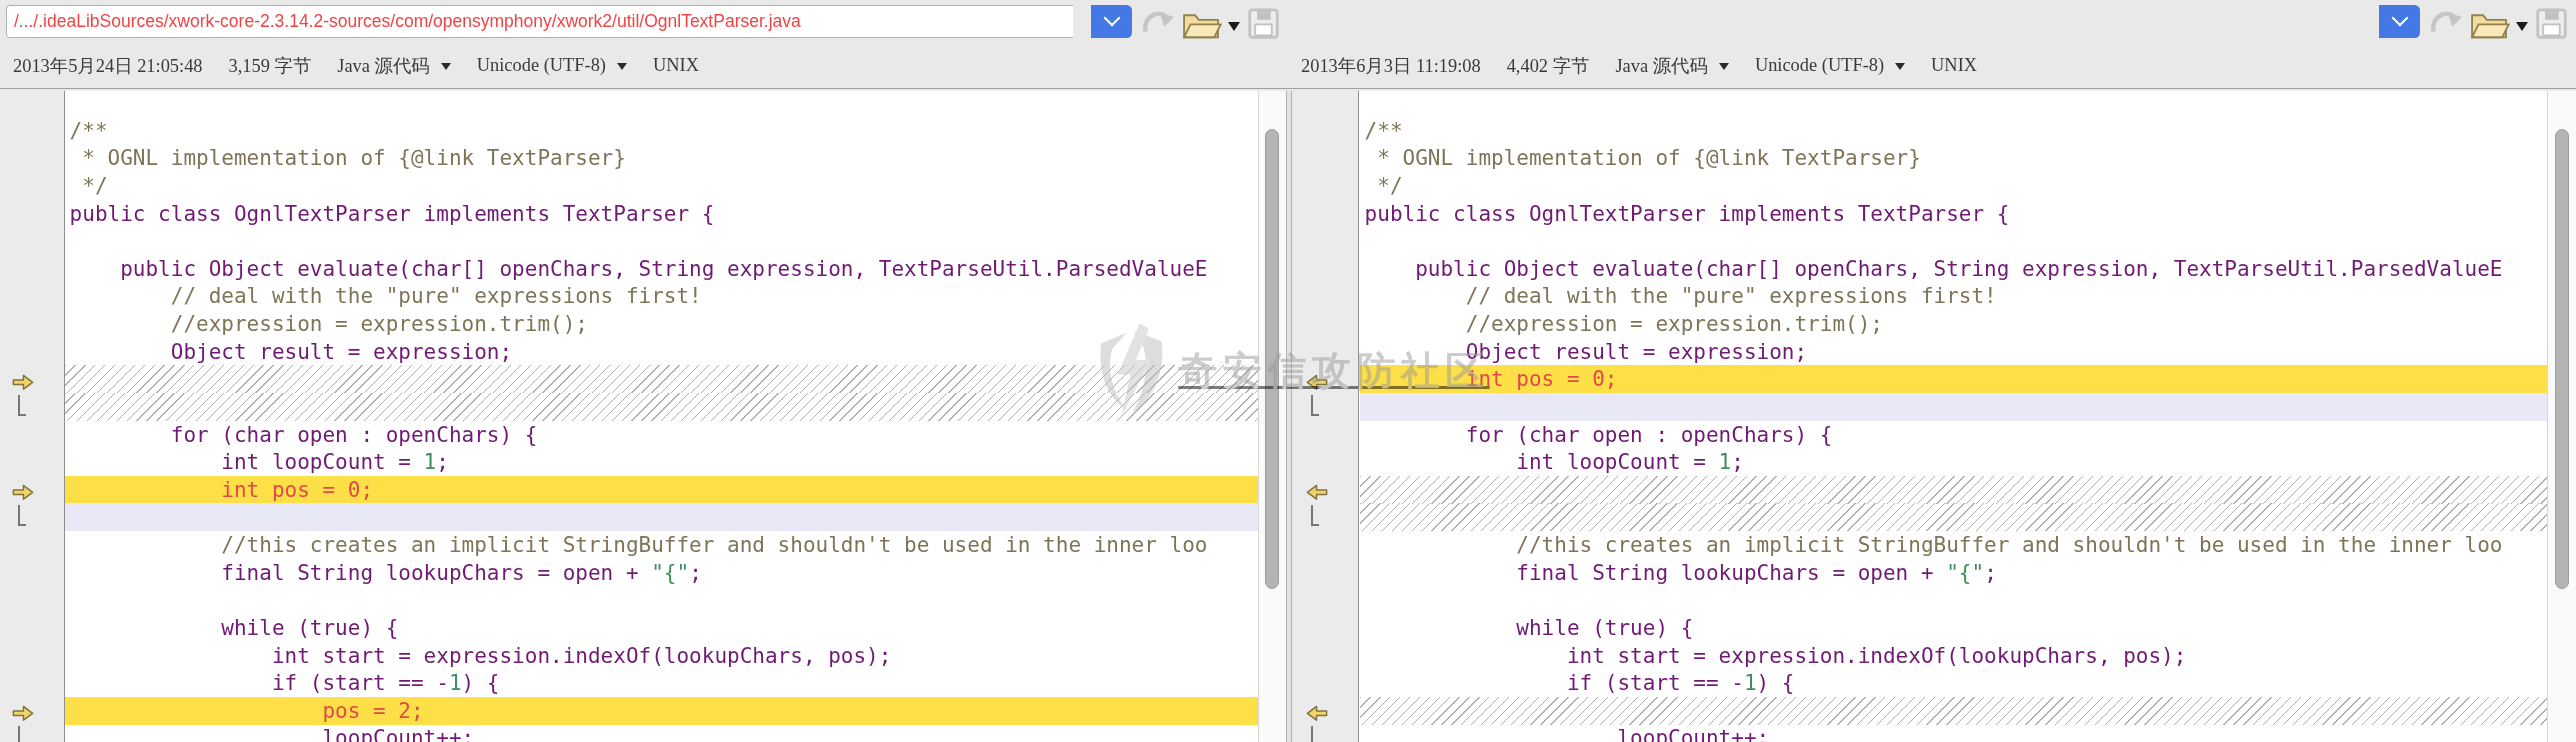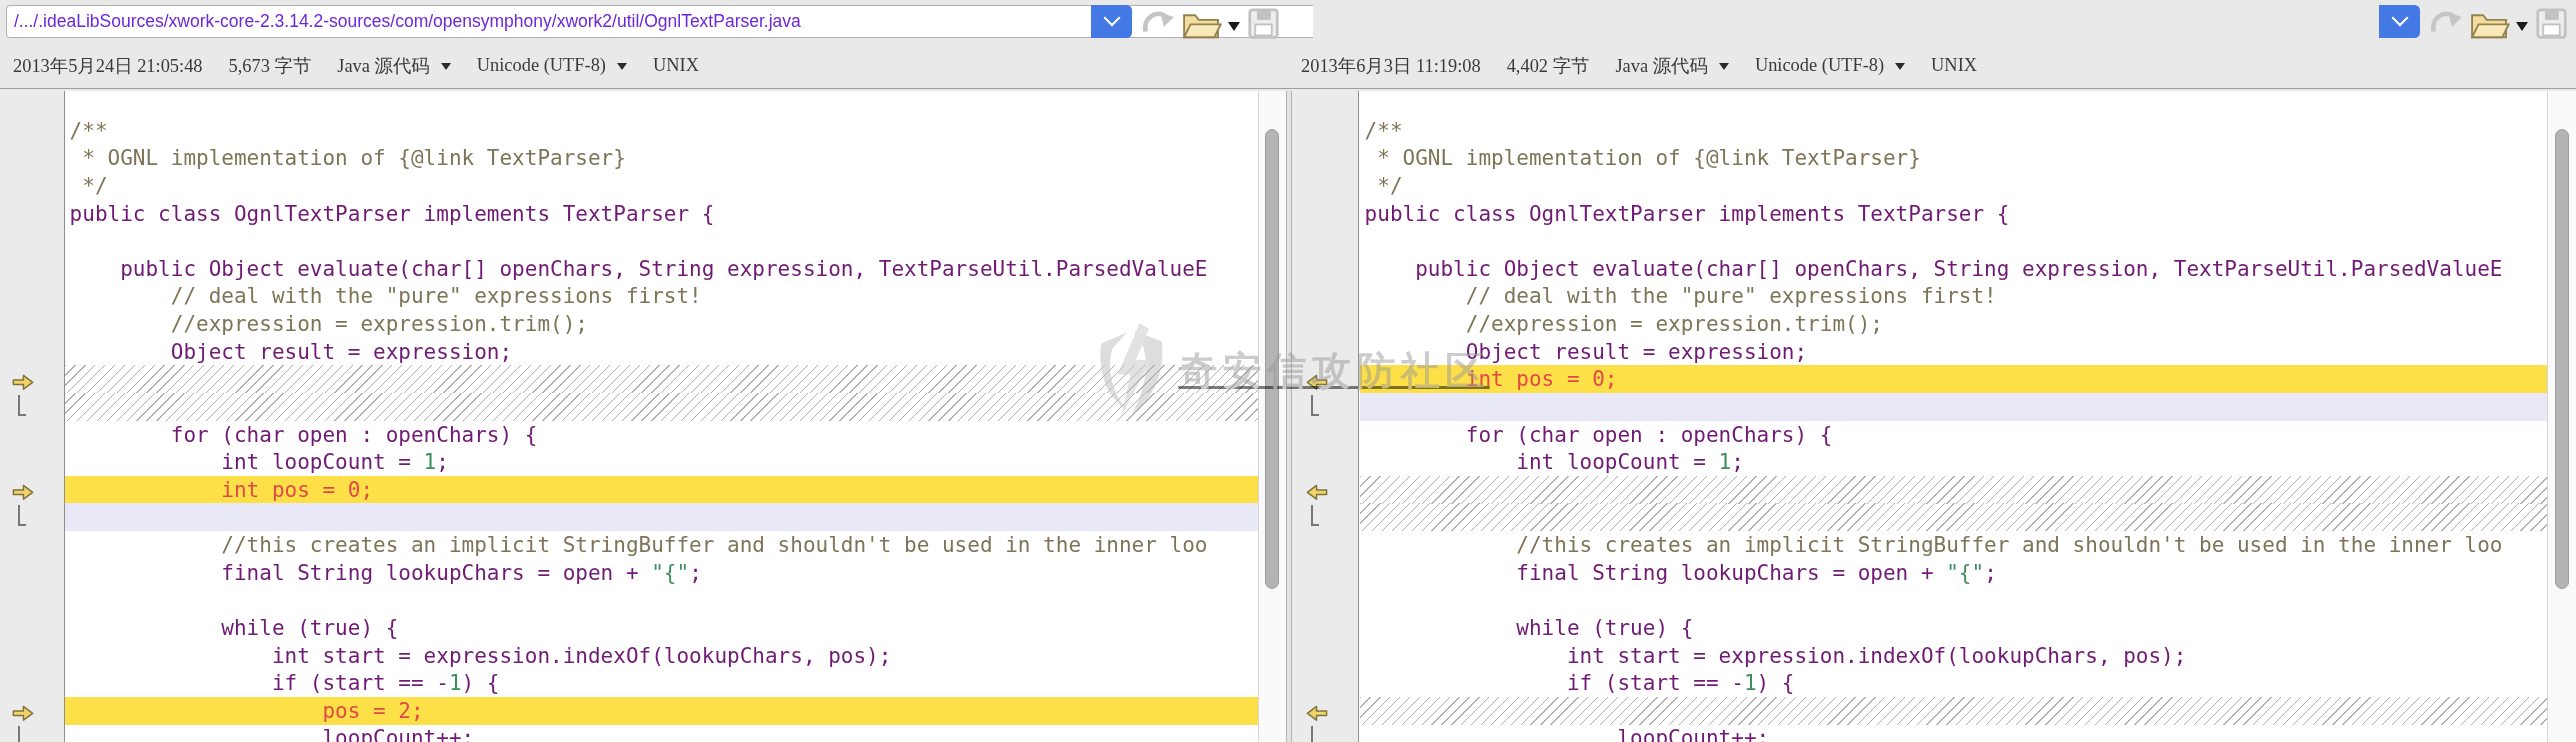--- a/index.html
+++ b/index.html
@@ -3,23 +3,23 @@
 <meta charset="utf-8">
 <style>
   html,body{margin:0;padding:0;background:#e9e9e9;}
   .app{position:relative;width:2576px;height:742px;overflow:hidden;background:#e9e9e9;
        font-family:"Liberation Sans",sans-serif;}
   
   .header{position:absolute;left:0;top:0;width:2576px;height:89px;background:#e9e9e9;
           border-bottom:1.8px solid #9f9f9f;box-sizing:border-box;}
   .hhalf{position:absolute;top:0;height:89px;width:1288px;}
   .hhalf.hl{left:0;} .hhalf.hr{left:1288px;}
-  .pathbox{position:absolute;left:5.5px;top:4.6px;width:1307px;height:33px;box-sizing:border-box;
+  .pathbox{position:absolute;left:5.5px;top:4.6px;width:1067px;height:33px;box-sizing:border-box;
            border:0.9px solid #b0b0b0;border-right:none;border-radius:4.6px 0 0 4.6px;background:#fff;
-           font-family:"Liberation Sans",sans-serif;font-size:17.5px;color:#6d28d9;padding:0 7.4px;outline:none;}
+           font-family:"Liberation Sans",sans-serif;font-size:17.5px;color:#ef4444;padding:0 7.4px;outline:none;}
   .combo-btn{position:absolute;left:1091px;top:4.6px;width:41px;height:33px;background:#4478e4;
              border-radius:0 5.5px 5.5px 0;display:flex;align-items:center;justify-content:center;cursor:pointer;}
   .chev{width:10px;height:10px;border-right:2.8px solid #fff;border-bottom:2.8px solid #fff;
         transform:rotate(45deg);margin-top:-5.5px;}
   .hicon{position:absolute;top:7.4px;}
   .ic-curved{left:1140px;} .ic-folder{left:1181px;} .ic-save{left:1247px;}
   .caret-sm{position:absolute;left:1228px;top:22px;width:0;height:0;
             border-left:6.4px solid transparent;border-right:6.4px solid transparent;border-top:9.2px solid #1a1a1a;}
   .metarow{position:absolute;left:13px;top:48px;height:35px;display:flex;align-items:center;gap:26px;
            font-size:18.4px;color:#3a3a3a;white-space:nowrap;}
@@ -87,21 +87,21 @@
       <span class="caret-sm"></span>
       <span class="hicon ic-save">
         <svg width="33" height="33" viewBox="0 0 36 36">
           <rect x="3" y="3" width="30" height="30" rx="3" fill="#ededed" stroke="#c2c2c2" stroke-width="3"></rect>
           <rect x="11" y="4" width="15" height="10" fill="#c2c2c2"></rect>
           <rect x="9" y="19" width="18" height="12" fill="#fff" stroke="#c2c2c2" stroke-width="2"></rect>
         </svg>
       </span>
       <div class="metarow">
         <span class="metaitem">2013年5月24日 21:05:48</span>
-        <span class="metaitem">5,673 字节</span>
+        <span class="metaitem">3,159 字节</span>
         <span class="metaitem">
           <span>Java 源代码</span>
           <span class="mcaret"></span>
         </span>
         <span class="metaitem">
           <span>Unicode (UTF-8)</span>
           <span class="mcaret"></span>
         </span>
         <span class="metaitem">UNIX</span>
       </div>

